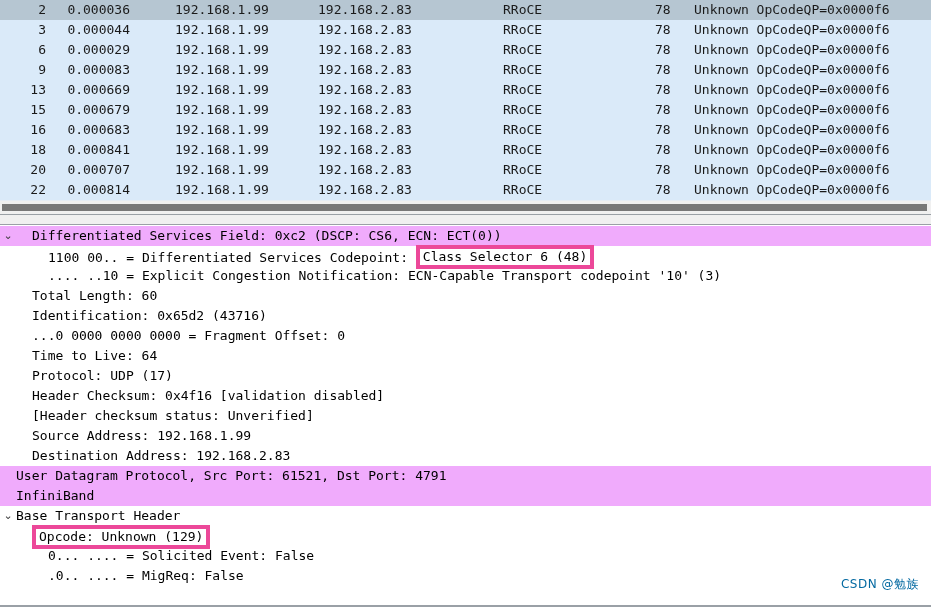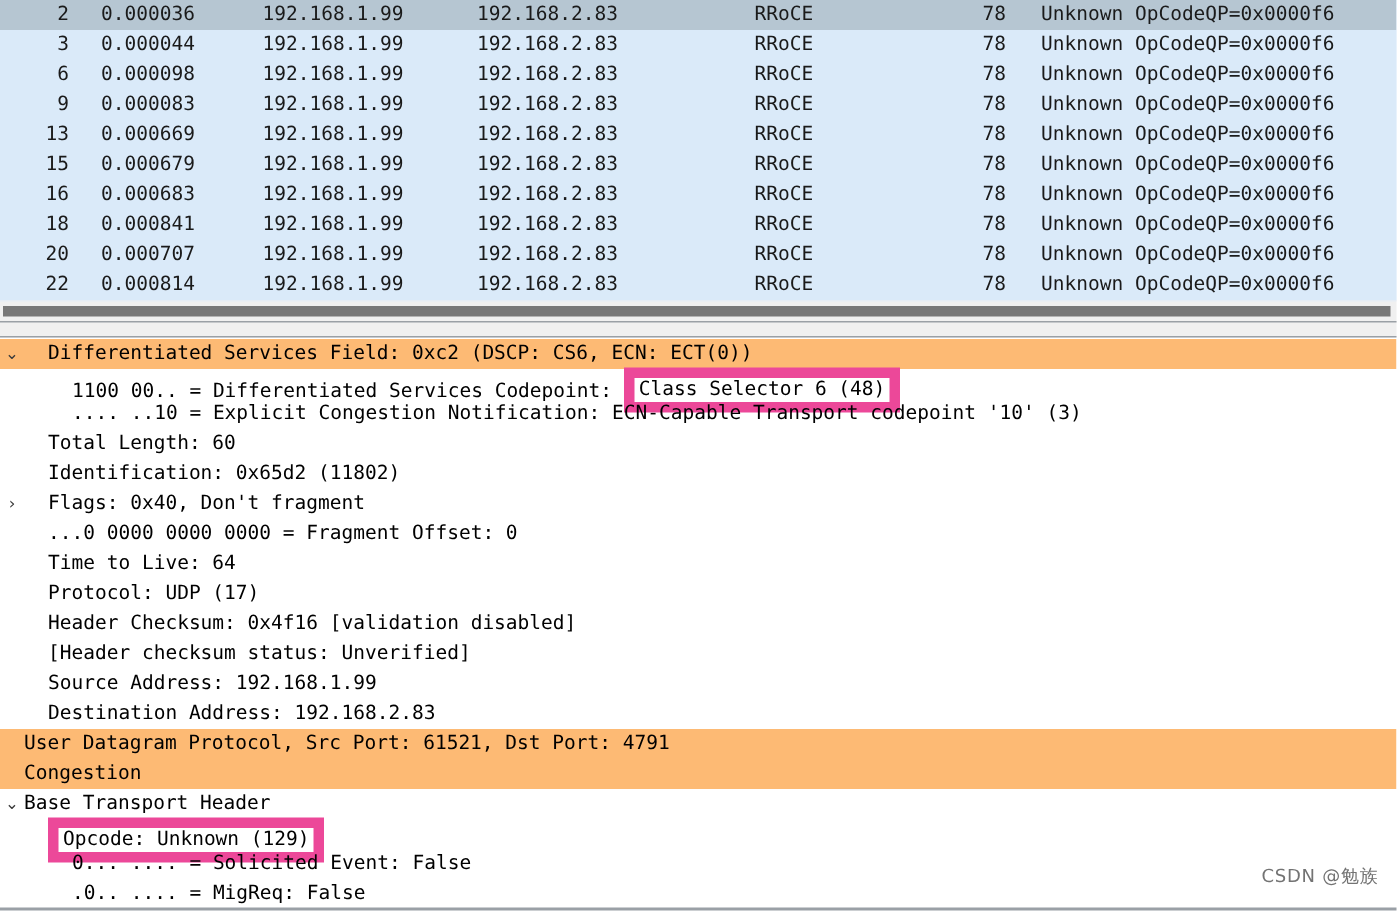--- a/index.html
+++ b/index.html
@@ -115,56 +115,56 @@
     overflow: hidden;
   }
   .detail-row {
     height: 20px;
     line-height: 20px;
     white-space: nowrap;
     position: relative;
     color: #000000;
   }
   .detail-row.hl {
-    background: #fdba74;
+    background: #f0abfc;
   }
   .twisty {
     display: inline-block;
     width: 16px;
     text-align: center;
     color: #3c3c3c;
     font-family: "DejaVu Sans", sans-serif;
     font-size: 11px;
     vertical-align: top;
   }
   .twisty.blank { color: transparent; }
   .ind0  { padding-left: 0px; text-align: center; }
   .ind1  { padding-left: 16px; }
   .ind2  { padding-left: 32px; }
   .rowtext { display: inline-block; vertical-align: top; }
 
   .redbox {
     display: inline-block;
-    border: 7px solid #ec4899;
+    border: 4px solid #ec4899;
     padding: 0 3px;
     margin: 0;
     line-height: 16px;
     height: 16px;
     vertical-align: middle;
     position: relative;
     top: -1px;
     background: transparent;
   }
 
   
   #watermark {
     position: absolute;
     right: 12px;
     bottom: 14px;
-    color: #737373;
+    color: #0369a1;
     font-family: "DejaVu Sans", "Liberation Sans", sans-serif;
     font-size: 12px;
     letter-spacing: 0.5px;
     user-select: none;
   }
   #bottom-edge {
     position: absolute;
     left: 0;
     bottom: 0;
     width: 931px;
@@ -189,21 +189,21 @@
       <span class="pkt-no">3</span>
       <span class="pkt-time">0.000044</span>
       <span class="pkt-src">192.168.1.99</span>
       <span class="pkt-dst">192.168.2.83</span>
       <span class="pkt-proto">RRoCE</span>
       <span class="pkt-len">78</span>
       <span class="pkt-info">Unknown OpCodeQP=0x0000f6</span>
     </div>
     <div class="packet-row">
       <span class="pkt-no">6</span>
-      <span class="pkt-time">0.000098</span>
+      <span class="pkt-time">0.000029</span>
       <span class="pkt-src">192.168.1.99</span>
       <span class="pkt-dst">192.168.2.83</span>
       <span class="pkt-proto">RRoCE</span>
       <span class="pkt-len">78</span>
       <span class="pkt-info">Unknown OpCodeQP=0x0000f6</span>
     </div>
     <div class="packet-row">
       <span class="pkt-no">9</span>
       <span class="pkt-time">0.000083</span>
       <span class="pkt-src">192.168.1.99</span>
@@ -271,31 +271,30 @@
 <div id="hscroll-track"></div>
 <div id="hscroll-thumb"></div>
 
 <div id="pane-splitter"></div>
 
 <div id="detail-pane">
     <div class="detail-row hl"><span class="twisty">⌄</span><span class="rowtext ind1">Differentiated Services Field: 0xc2 (DSCP: CS6, ECN: ECT(0))</span></div>
     <div class="detail-row"><span class="twisty blank">&nbsp;</span><span class="rowtext ind2"><span>1100 00.. = Differentiated Services Codepoint: </span><span class="redbox">Class Selector 6 (48)</span></span></div>
     <div class="detail-row"><span class="twisty blank">&nbsp;</span><span class="rowtext ind2">.... ..10 = Explicit Congestion Notification: ECN-Capable Transport codepoint '10' (3)</span></div>
     <div class="detail-row"><span class="twisty blank">&nbsp;</span><span class="rowtext ind1">Total Length: 60</span></div>
-    <div class="detail-row"><span class="twisty blank">&nbsp;</span><span class="rowtext ind1">Identification: 0x65d2 (11802)</span></div>
-    <div class="detail-row"><span class="twisty">›</span><span class="rowtext ind1">Flags: 0x40, Don't fragment</span></div>
+    <div class="detail-row"><span class="twisty blank">&nbsp;</span><span class="rowtext ind1">Identification: 0x65d2 (43716)</span></div>
     <div class="detail-row"><span class="twisty blank">&nbsp;</span><span class="rowtext ind1">...0 0000 0000 0000 = Fragment Offset: 0</span></div>
     <div class="detail-row"><span class="twisty blank">&nbsp;</span><span class="rowtext ind1">Time to Live: 64</span></div>
     <div class="detail-row"><span class="twisty blank">&nbsp;</span><span class="rowtext ind1">Protocol: UDP (17)</span></div>
     <div class="detail-row"><span class="twisty blank">&nbsp;</span><span class="rowtext ind1">Header Checksum: 0x4f16 [validation disabled]</span></div>
     <div class="detail-row"><span class="twisty blank">&nbsp;</span><span class="rowtext ind1">[Header checksum status: Unverified]</span></div>
     <div class="detail-row"><span class="twisty blank">&nbsp;</span><span class="rowtext ind1">Source Address: 192.168.1.99</span></div>
     <div class="detail-row"><span class="twisty blank">&nbsp;</span><span class="rowtext ind1">Destination Address: 192.168.2.83</span></div>
     <div class="detail-row hl"><span class="twisty blank">&nbsp;</span><span class="rowtext ind0">User Datagram Protocol, Src Port: 61521, Dst Port: 4791</span></div>
-    <div class="detail-row hl"><span class="twisty blank">&nbsp;</span><span class="rowtext ind0">Congestion</span></div>
+    <div class="detail-row hl"><span class="twisty blank">&nbsp;</span><span class="rowtext ind0">InfiniBand</span></div>
     <div class="detail-row"><span class="twisty">⌄</span><span class="rowtext ind0">Base Transport Header</span></div>
     <div class="detail-row"><span class="twisty blank">&nbsp;</span><span class="rowtext ind1"><span class="redbox">Opcode: Unknown (129)</span></span></div>
     <div class="detail-row"><span class="twisty blank">&nbsp;</span><span class="rowtext ind2">0... .... = Solicited Event: False</span></div>
     <div class="detail-row"><span class="twisty blank">&nbsp;</span><span class="rowtext ind2">.0.. .... = MigReq: False</span></div>
   </div>
 
 <div id="watermark">CSDN @勉族</div>
 <div id="bottom-edge"></div>
 
 </body></html>

